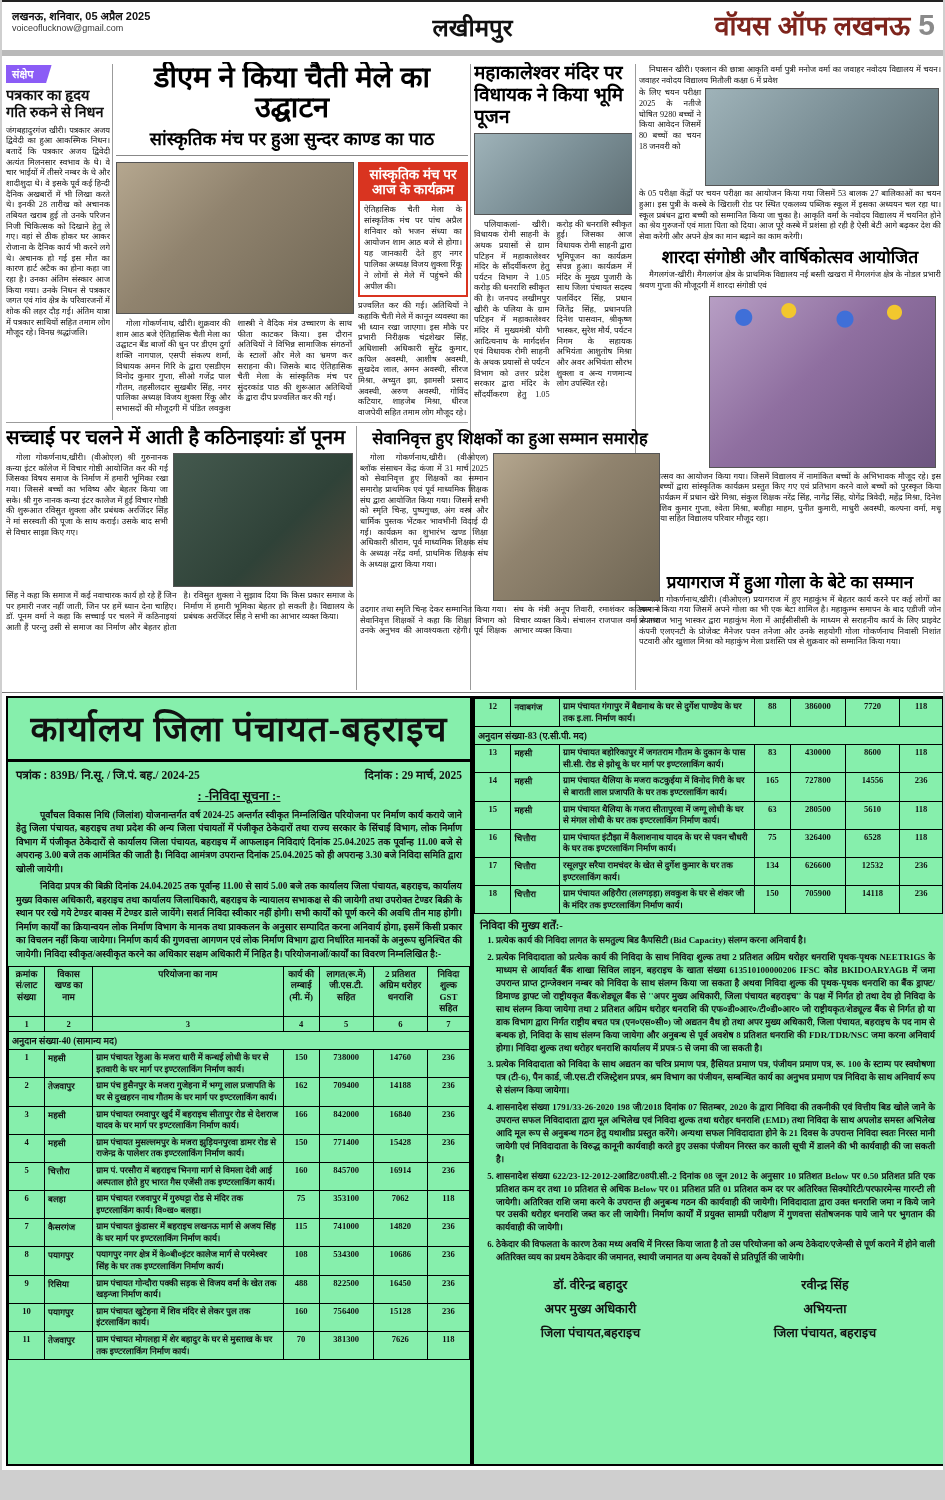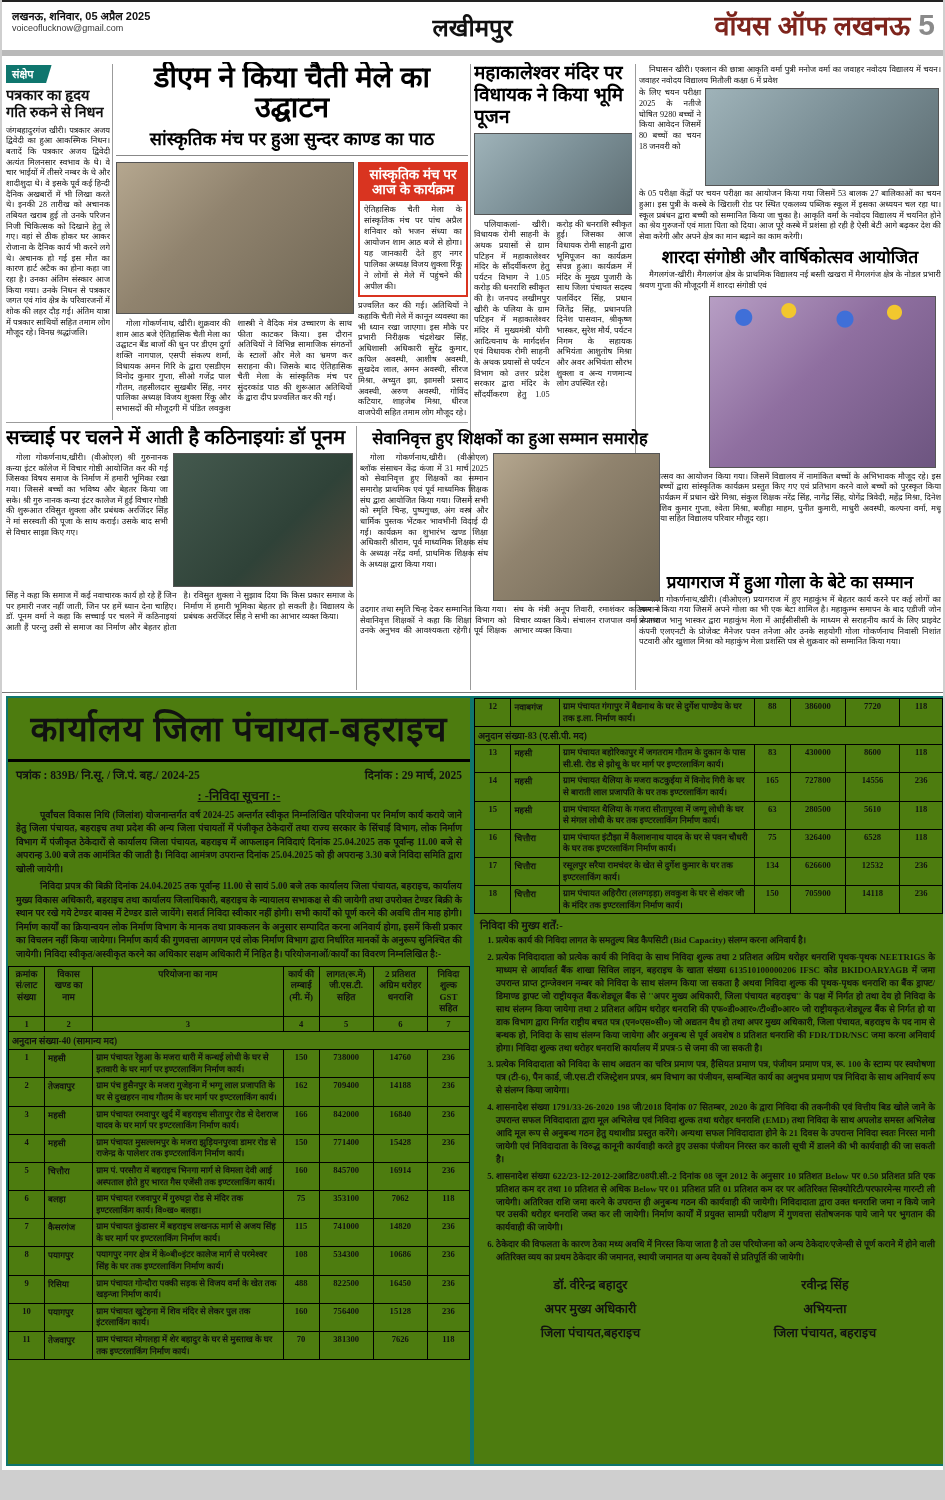--- a/index.html
+++ b/index.html
@@ -24,33 +24,33 @@
   .photo.dark{background:linear-gradient(135deg,#44594e 0%,#2f4238 60%,#57493b 100%);}
   .photo.fest{background:linear-gradient(135deg,#b79ec4 0%,#8f6fa0 45%,#6d5580 100%);}
   .photo.fest::after{content:"";position:absolute;inset:0;
      background:radial-gradient(circle 8px at 15% 12%,#3f6fd8 0 8px,transparent 9px),
                 radial-gradient(circle 7px at 35% 8%,#f2c72e 0 7px,transparent 8px),
                 radial-gradient(circle 8px at 60% 13%,#3f6fd8 0 8px,transparent 9px),
                 radial-gradient(circle 7px at 82% 9%,#f2c72e 0 7px,transparent 8px);}
   .vline{position:absolute;width:1px;background:#9b9b9b;}
   .hline{position:absolute;height:1px;background:#9b9b9b;}
   
-  .brief-label{display:inline-block;background:#0f766e;color:#fff;font-family:"Liberation Sans",sans-serif;
+  .brief-label{display:inline-block;background:#8b5cf6;color:#fff;font-family:"Liberation Sans",sans-serif;
      font-size:11px;font-weight:700;padding:1px 18px 2px 6px;clip-path:polygon(0 0,100% 0,88% 100%,0 100%);}
   .brief-head{font-size:14.5px;font-weight:800;line-height:1.2;margin:4px 0;}
   
   .lead-head{font-size:29px;font-weight:800;text-align:center;line-height:1.05;}
   .lead-sub{font-size:18px;font-weight:800;text-align:center;border-bottom:1px solid #888;padding:3px 0 5px;}
   .lead-flex{display:flex;gap:6px;margin-top:6px;}
   .two-col{column-count:2;column-gap:7px;}
   .redbox{border:2px solid #d93420;}
   .redbox-title{background:#d93420;color:#fff;font-family:"Liberation Sans",sans-serif;font-weight:800;font-size:13.5px;line-height:1.15;padding:3px 4px;text-align:center;}
   .redbox-body{padding:3px 4px;font-size:8.2px;line-height:1.35;text-align:justify;}
   
-  .tender-box{position:absolute;border:2px solid #0f766e;background:#4d7c0f;}
+  .tender-box{position:absolute;border:2px solid #000000;background:#86efac;}
   .t-title{font-size:35px;font-weight:800;text-align:center;font-family:"Liberation Serif",serif;
      border-bottom:3px solid #000;padding:6px 0 8px;letter-spacing:1px;}
   .t-refline{display:flex;justify-content:space-between;font-weight:700;font-size:11.5px;padding:5px 8px 2px;}
   .t-notice{text-align:center;font-weight:700;font-size:12.5px;text-decoration:underline;padding:3px 0;}
   .t-para{font-size:9.3px;font-weight:600;line-height:1.45;text-align:justify;padding:2px 8px;}
   .t-para.ind{text-indent:24px;}
   table.tender{border-collapse:collapse;width:100%;font-size:8.6px;}
   table.tender td,table.tender th{border:1px solid #000;padding:2px 3px;vertical-align:top;font-weight:600;}
   table.tender th{text-align:center;font-size:9px;line-height:1.25;}
   td.c0,td.c3,td.c4,td.c5,td.c6{text-align:center;}

